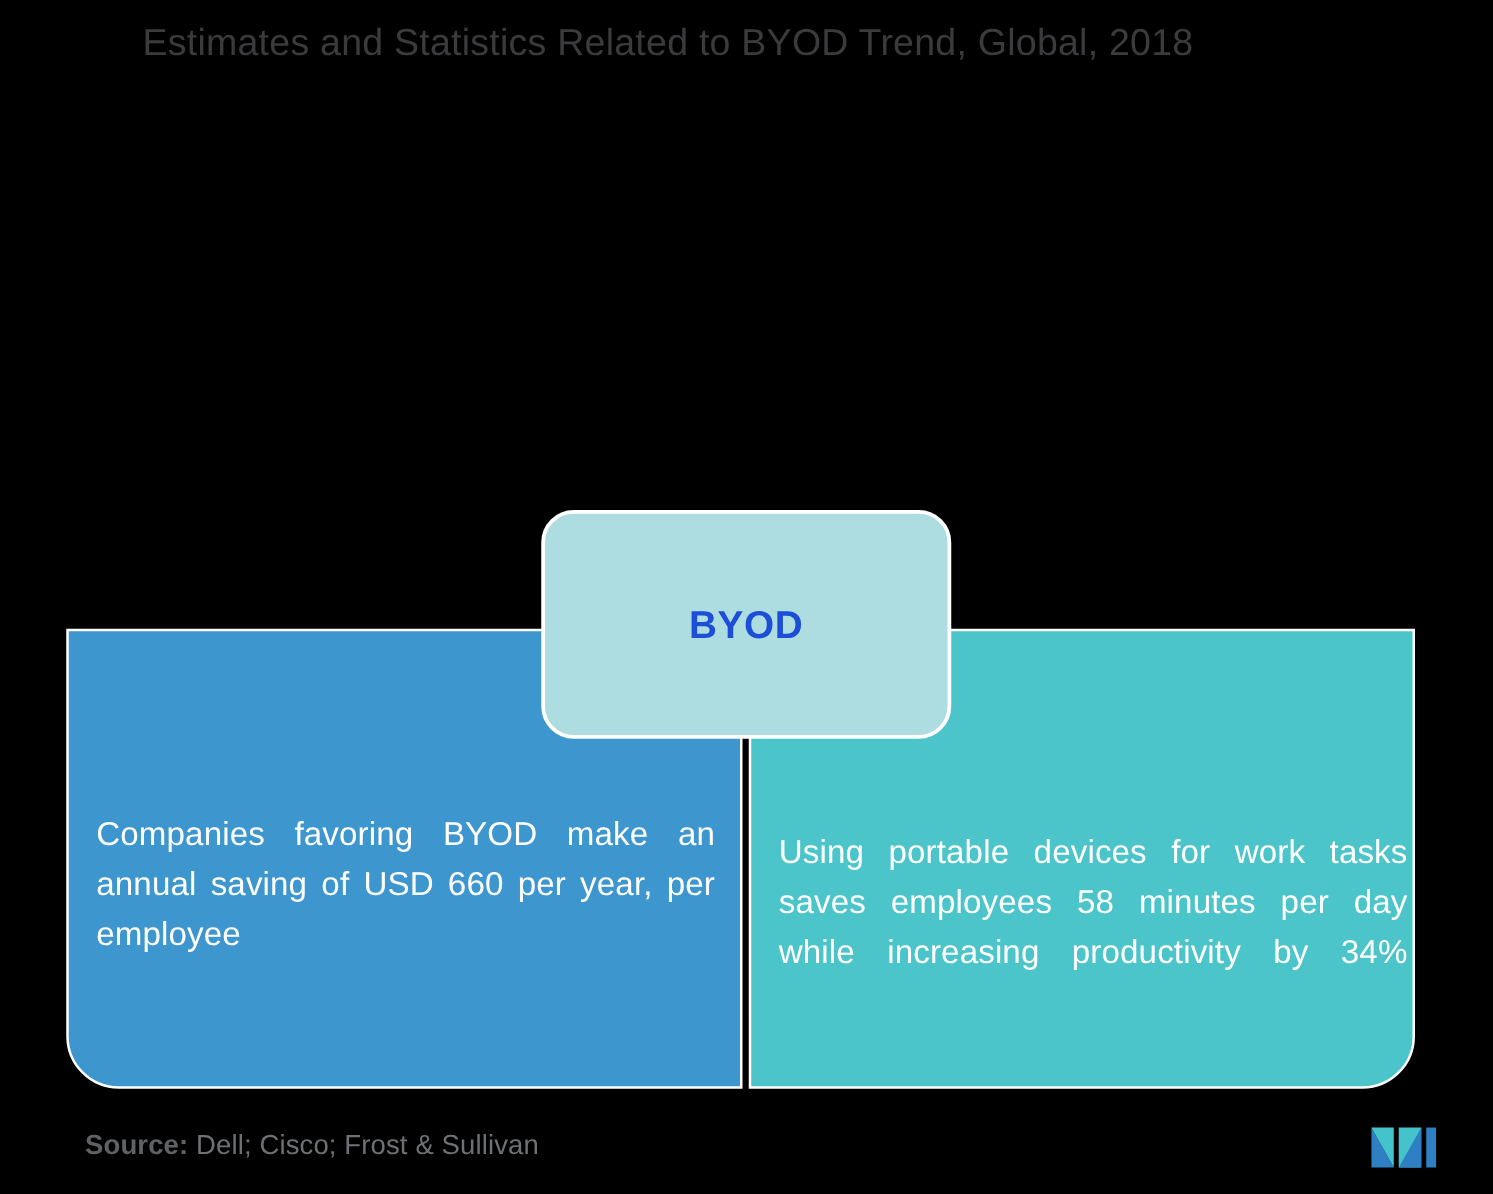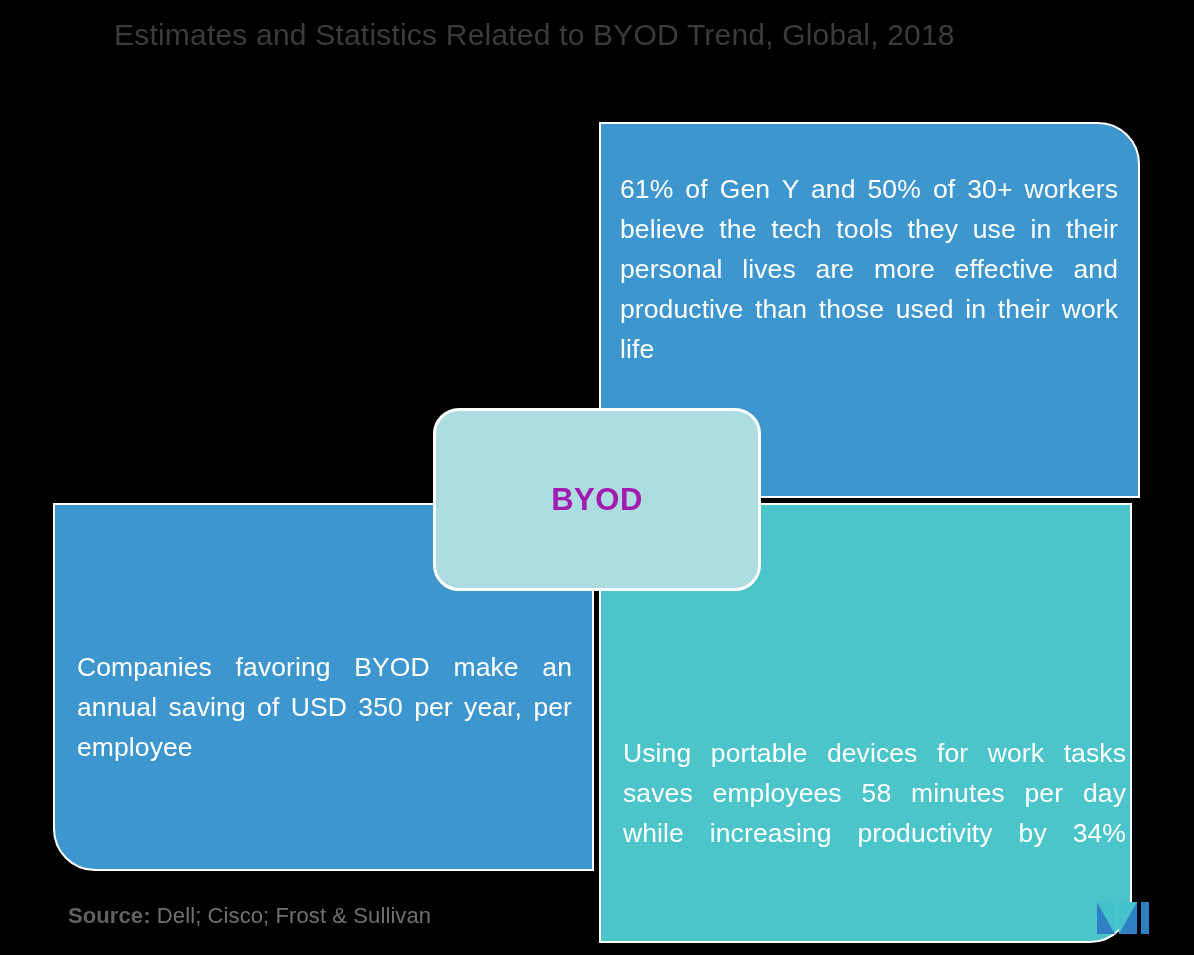--- a/index.html
+++ b/index.html
@@ -93,21 +93,21 @@
     border-radius: 0 0 0 42px;
     justify-content: flex-end;
     padding: 0 20px 62px 22px;
   }
 
   
   .quad--br {
     left: 599px;
     top: 503px;
     width: 533px;
-    height: 440px;
+    height: 368px;
     background: #4cc5ca;
     border-radius: 0 0 42px 0;
     justify-content: flex-end;
     padding: 0 4px 48px 22px;
   }
 
   
   .hub {
     position: absolute;
     left: 433px;
@@ -118,21 +118,21 @@
     border: 3px solid #ffffff;
     border-radius: 26px;
     display: flex;
     align-items: center;
     justify-content: center;
   }
 
   .hub-label {
     font-size: 31px;
     font-weight: 700;
-    color: #a21caf;
+    color: #1d4ed8;
     letter-spacing: 0.5px;
   }
 
   
   .footer {
     position: absolute;
     left: 68px;
     top: 903px;
     font-size: 22px;
     color: #6e7174;
@@ -155,26 +155,23 @@
   }
 </style>
 </head>
 <body>
 
 <h1 class="page-title">Estimates and Statistics Related to BYOD Trend, Global, 2018</h1>
 
 <div class="stage">
 
 
-  <div class="quad quad--tr">
-    <span class="txt">61% of Gen Y and 50% of 30+ workers believe the tech tools they use in their personal lives are more effective and productive than those used in their work life</span>
-  </div>
 
   <div class="quad quad--bl">
-    <span class="txt">Companies favoring BYOD make an annual saving of USD 350 per year, per employee</span>
+    <span class="txt">Companies favoring BYOD make an annual saving of USD 660 per year, per employee</span>
   </div>
 
   <div class="quad quad--br">
     <span class="txt">Using portable devices for work tasks saves employees 58 minutes per day while increasing productivity by 34%</span>
   </div>
 
   <div class="hub">
     <span class="hub-label">BYOD</span>
   </div>
 

